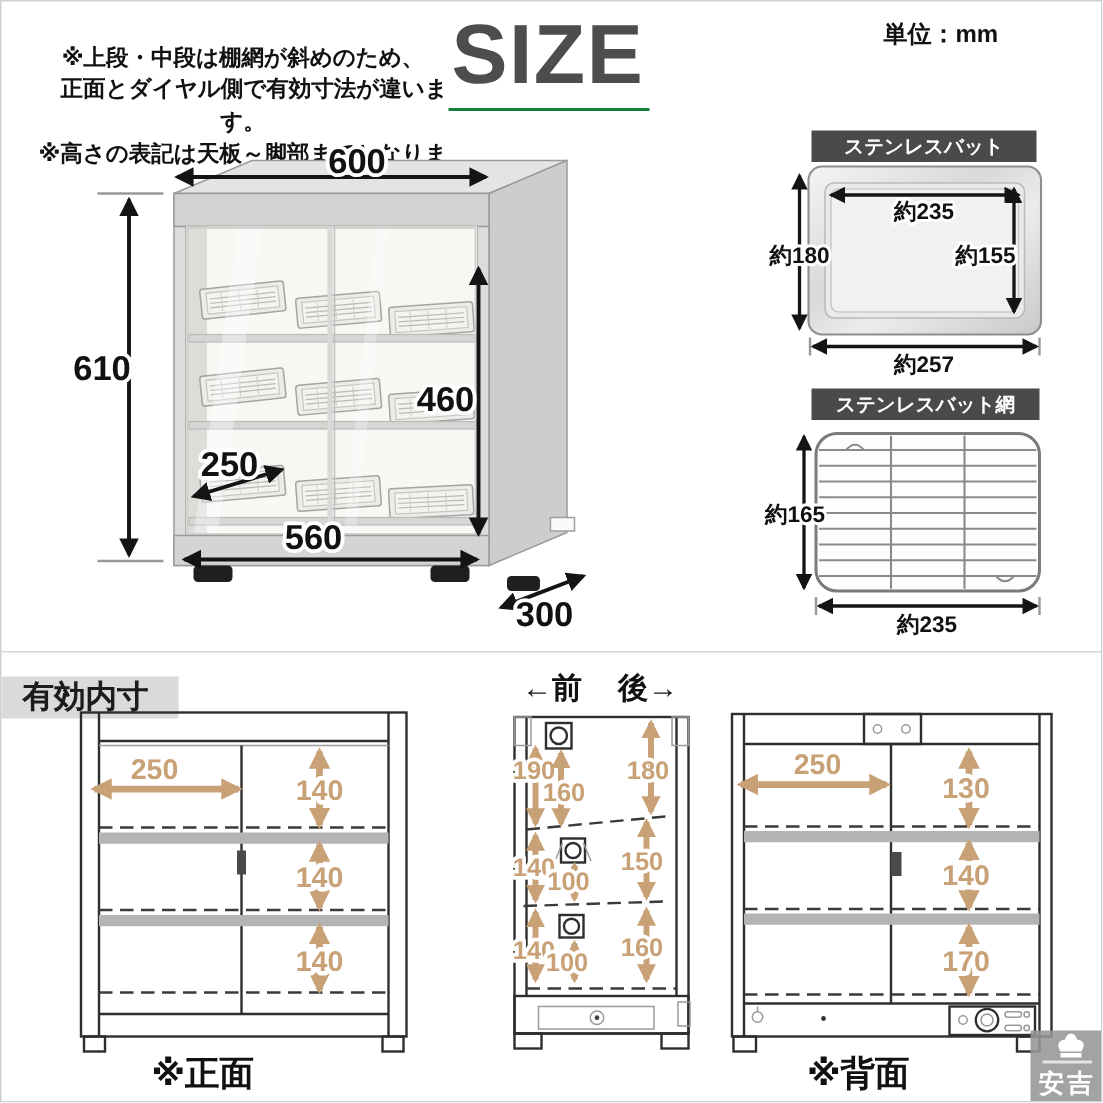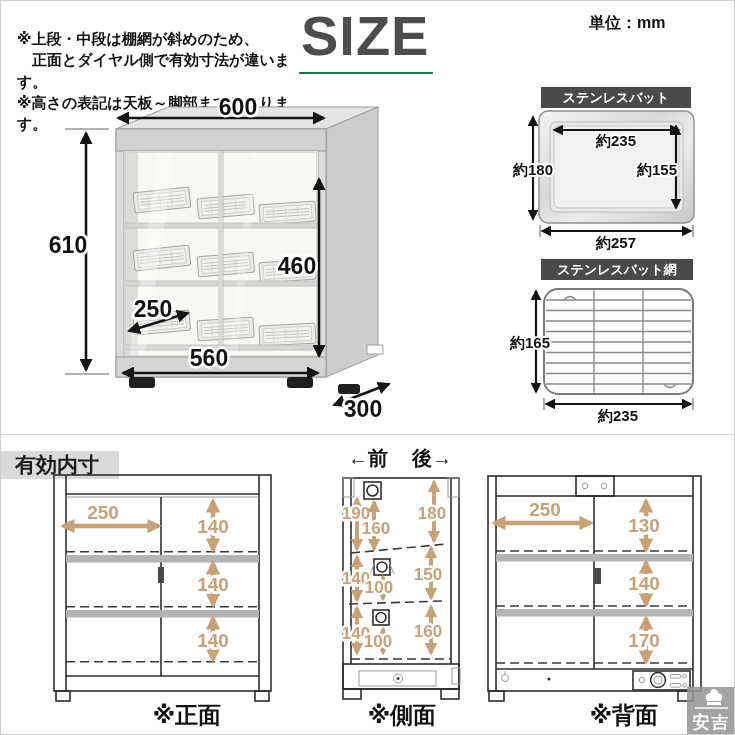--- a/index.html
+++ b/index.html
@@ -1,29 +1,29 @@
 <!DOCTYPE html>
 <html><head>
 <meta charset="utf-8">
 <style>
   html,body{margin:0;padding:0;background:#fff;}
   .page{position:relative;width:735px;height:735px;background:#fff;overflow:hidden;
         font-family:"Liberation Sans","DejaVu Sans",sans-serif;box-sizing:border-box;
         border:1px solid #cfcfcf;}
   .notes{position:absolute;left:16px;top:27px;width:290px;font-size:15px;font-weight:bold;
-         color:#111;line-height:1.42;}
+         color:#111;line-height:1.42;text-align:center;}
   .size-title{position:absolute;left:298px;top:4px;font-size:56px;font-weight:800;
               color:#4d4d4d;letter-spacing:1px;border-bottom:2px solid #15803d;
               padding:0 4px 5px 2px;line-height:1.1;}
   .unit{position:absolute;left:588px;top:12px;font-size:16px;font-weight:bold;color:#111;}
   .divider{position:absolute;left:0;top:433px;width:735px;height:1px;background:#d8d8d8;}
   .section-label{position:absolute;left:0;top:434px;width:118px;height:28px;background:#dadada;
                  color:#1c1c1c;font-size:21px;font-weight:bold;line-height:28px;padding-left:14px;
                  box-sizing:border-box;margin-top:16px;}
-  .caption{position:absolute;top:699px;width:120px;text-align:right;font-size:23px;
+  .caption{position:absolute;top:699px;width:120px;text-align:left;font-size:23px;
            font-weight:bold;color:#111;}
   .cap-front{left:100px;} .cap-side{left:315px;} .cap-back{left:537px;}
   .watermark{position:absolute;left:686px;top:686px;width:49px;height:49px;
              background:rgba(150,150,150,.88);color:#fff;text-align:center;}
   .watermark .shop{font-size:17px;font-weight:bold;letter-spacing:2px;line-height:20px;}
   svg{position:absolute;overflow:visible;}
   .svg-cab{left:40px;top:92px;} .svg-tray{left:515px;top:82px;} .svg-mesh{left:515px;top:253px;}
   .svg-front{left:40px;top:462px;} .svg-side{left:335px;top:440px;} .svg-back{left:480px;top:462px;}
   .ln{stroke:#2e2e2e;stroke-width:1.6;fill:none;}
   .lnThin{stroke:#9a9a9a;stroke-width:1;fill:none;}
@@ -337,21 +337,20 @@
       <line class="arrowT" x1="165" y1="38" x2="165" y2="87" marker-start="url(#mB)" marker-end="url(#mB)"></line>
       <text class="dimT" x="163" y="69">130</text>
       <line class="arrowT" x1="165" y1="99" x2="165" y2="142" marker-start="url(#mB)" marker-end="url(#mB)"></line>
       <text class="dimT" x="163" y="127">140</text>
       <line class="arrowT" x1="165" y1="155" x2="165" y2="199" marker-start="url(#mB)" marker-end="url(#mB)"></line>
       <text class="dimT" x="163" y="184">170</text>
     </g>
   </svg>
 
   <div class="caption cap-front">※正面</div>
-  <div class="caption cap-side">※側面</div>
   <div class="caption cap-back">※背面</div>
 
   <div class="watermark">
     <svg width="49" height="26" viewBox="0 0 49 26" style="position:static;display:block">
       <path d="M20 14 q-4 -7 3 -8 q1 -4 4 -4 q3 0 4 4 q7 1 3 8 z" fill="#fff"></path>
       <rect x="20" y="15" width="14" height="3" fill="#fff"></rect>
       <rect x="8" y="20" width="33" height="2" fill="rgba(255,255,255,0.7)"></rect>
     </svg>
     <div class="shop">安吉</div>
   </div>

